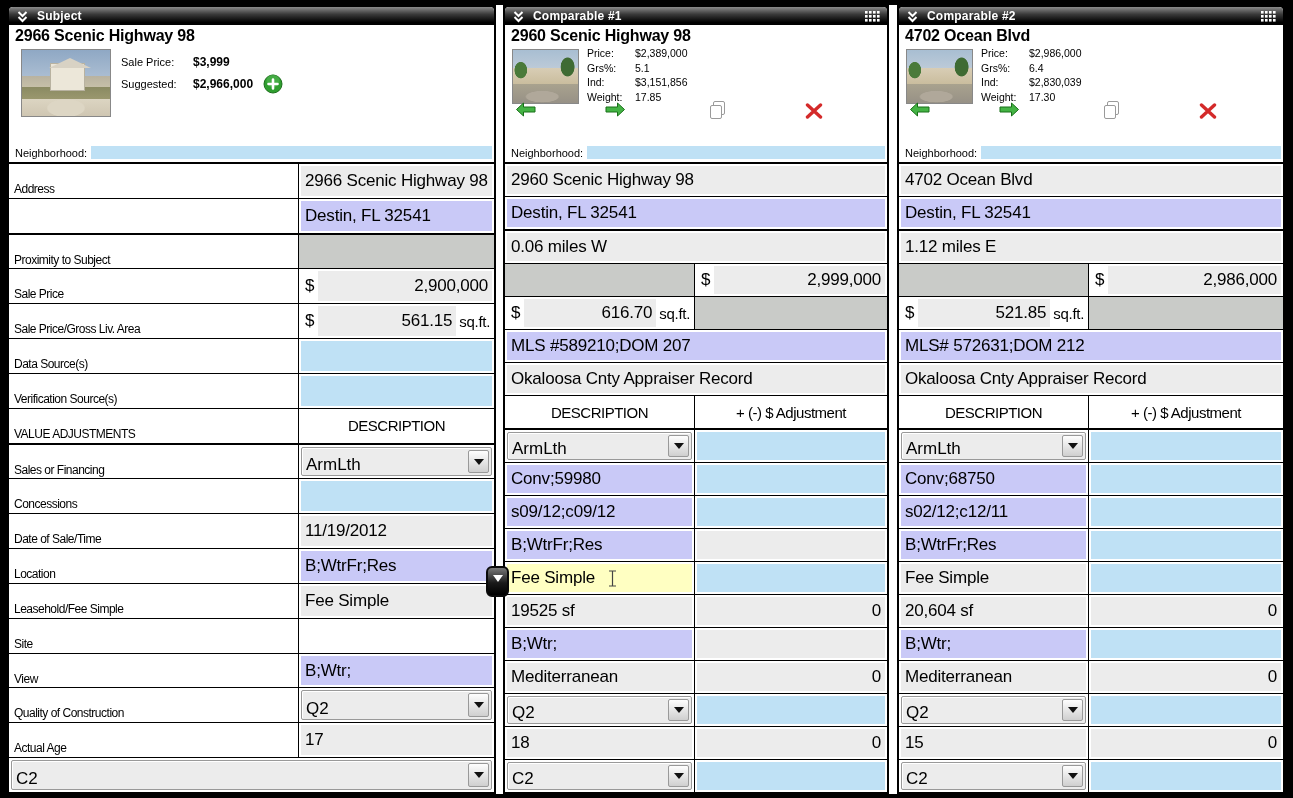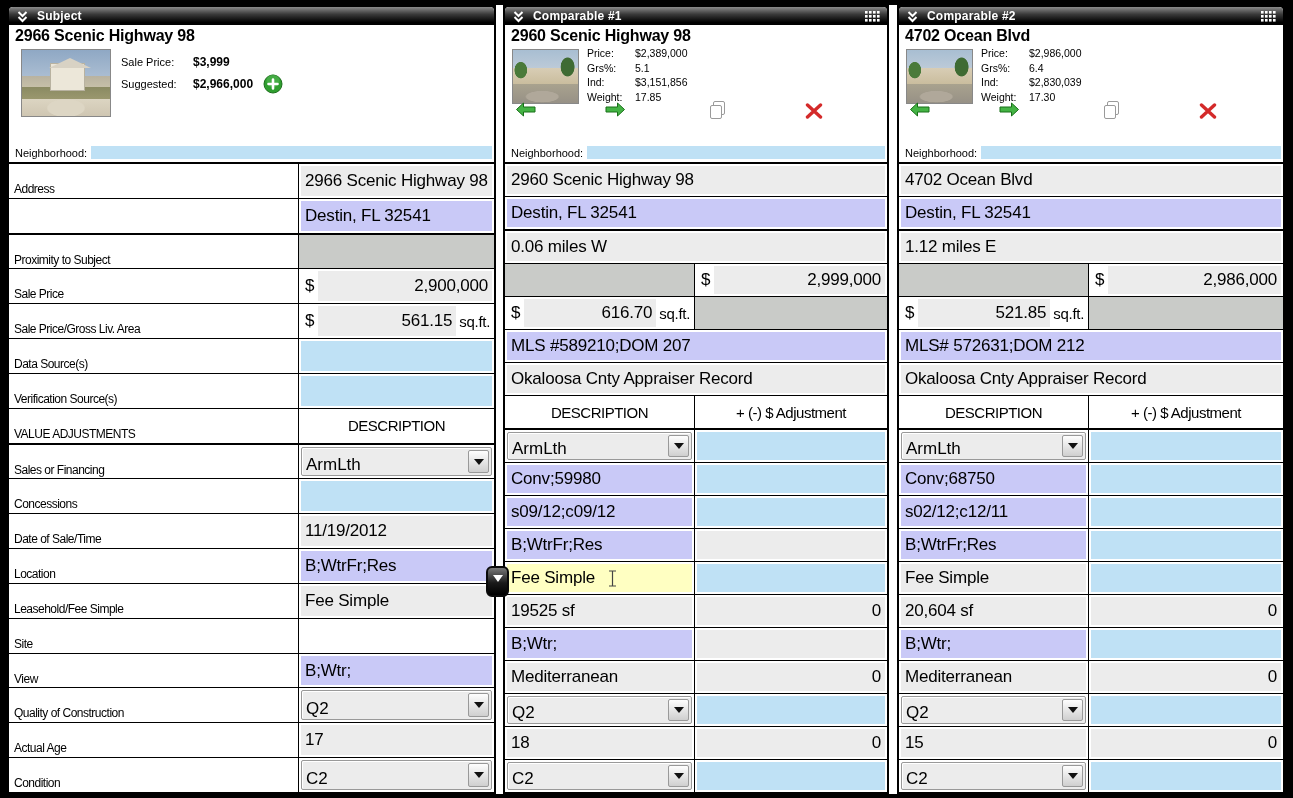--- a/index.html
+++ b/index.html
@@ -258,21 +258,20 @@
           </span>
         </div>
     </div>
     <div class="row">
       <div class="lbl">Actual Age</div>
       <div class="val">
           <span class="field f-gray">17</span>
         </div>
     </div>
     <div class="row">
-      <div class="lbl">Condition</div>
       <div class="val">
           <span class="dd">
             <span>C2</span>
             <span class="dd-btn">
               <span class="tri"></span>
             </span>
           </span>
         </div>
     </div>
   </div>

